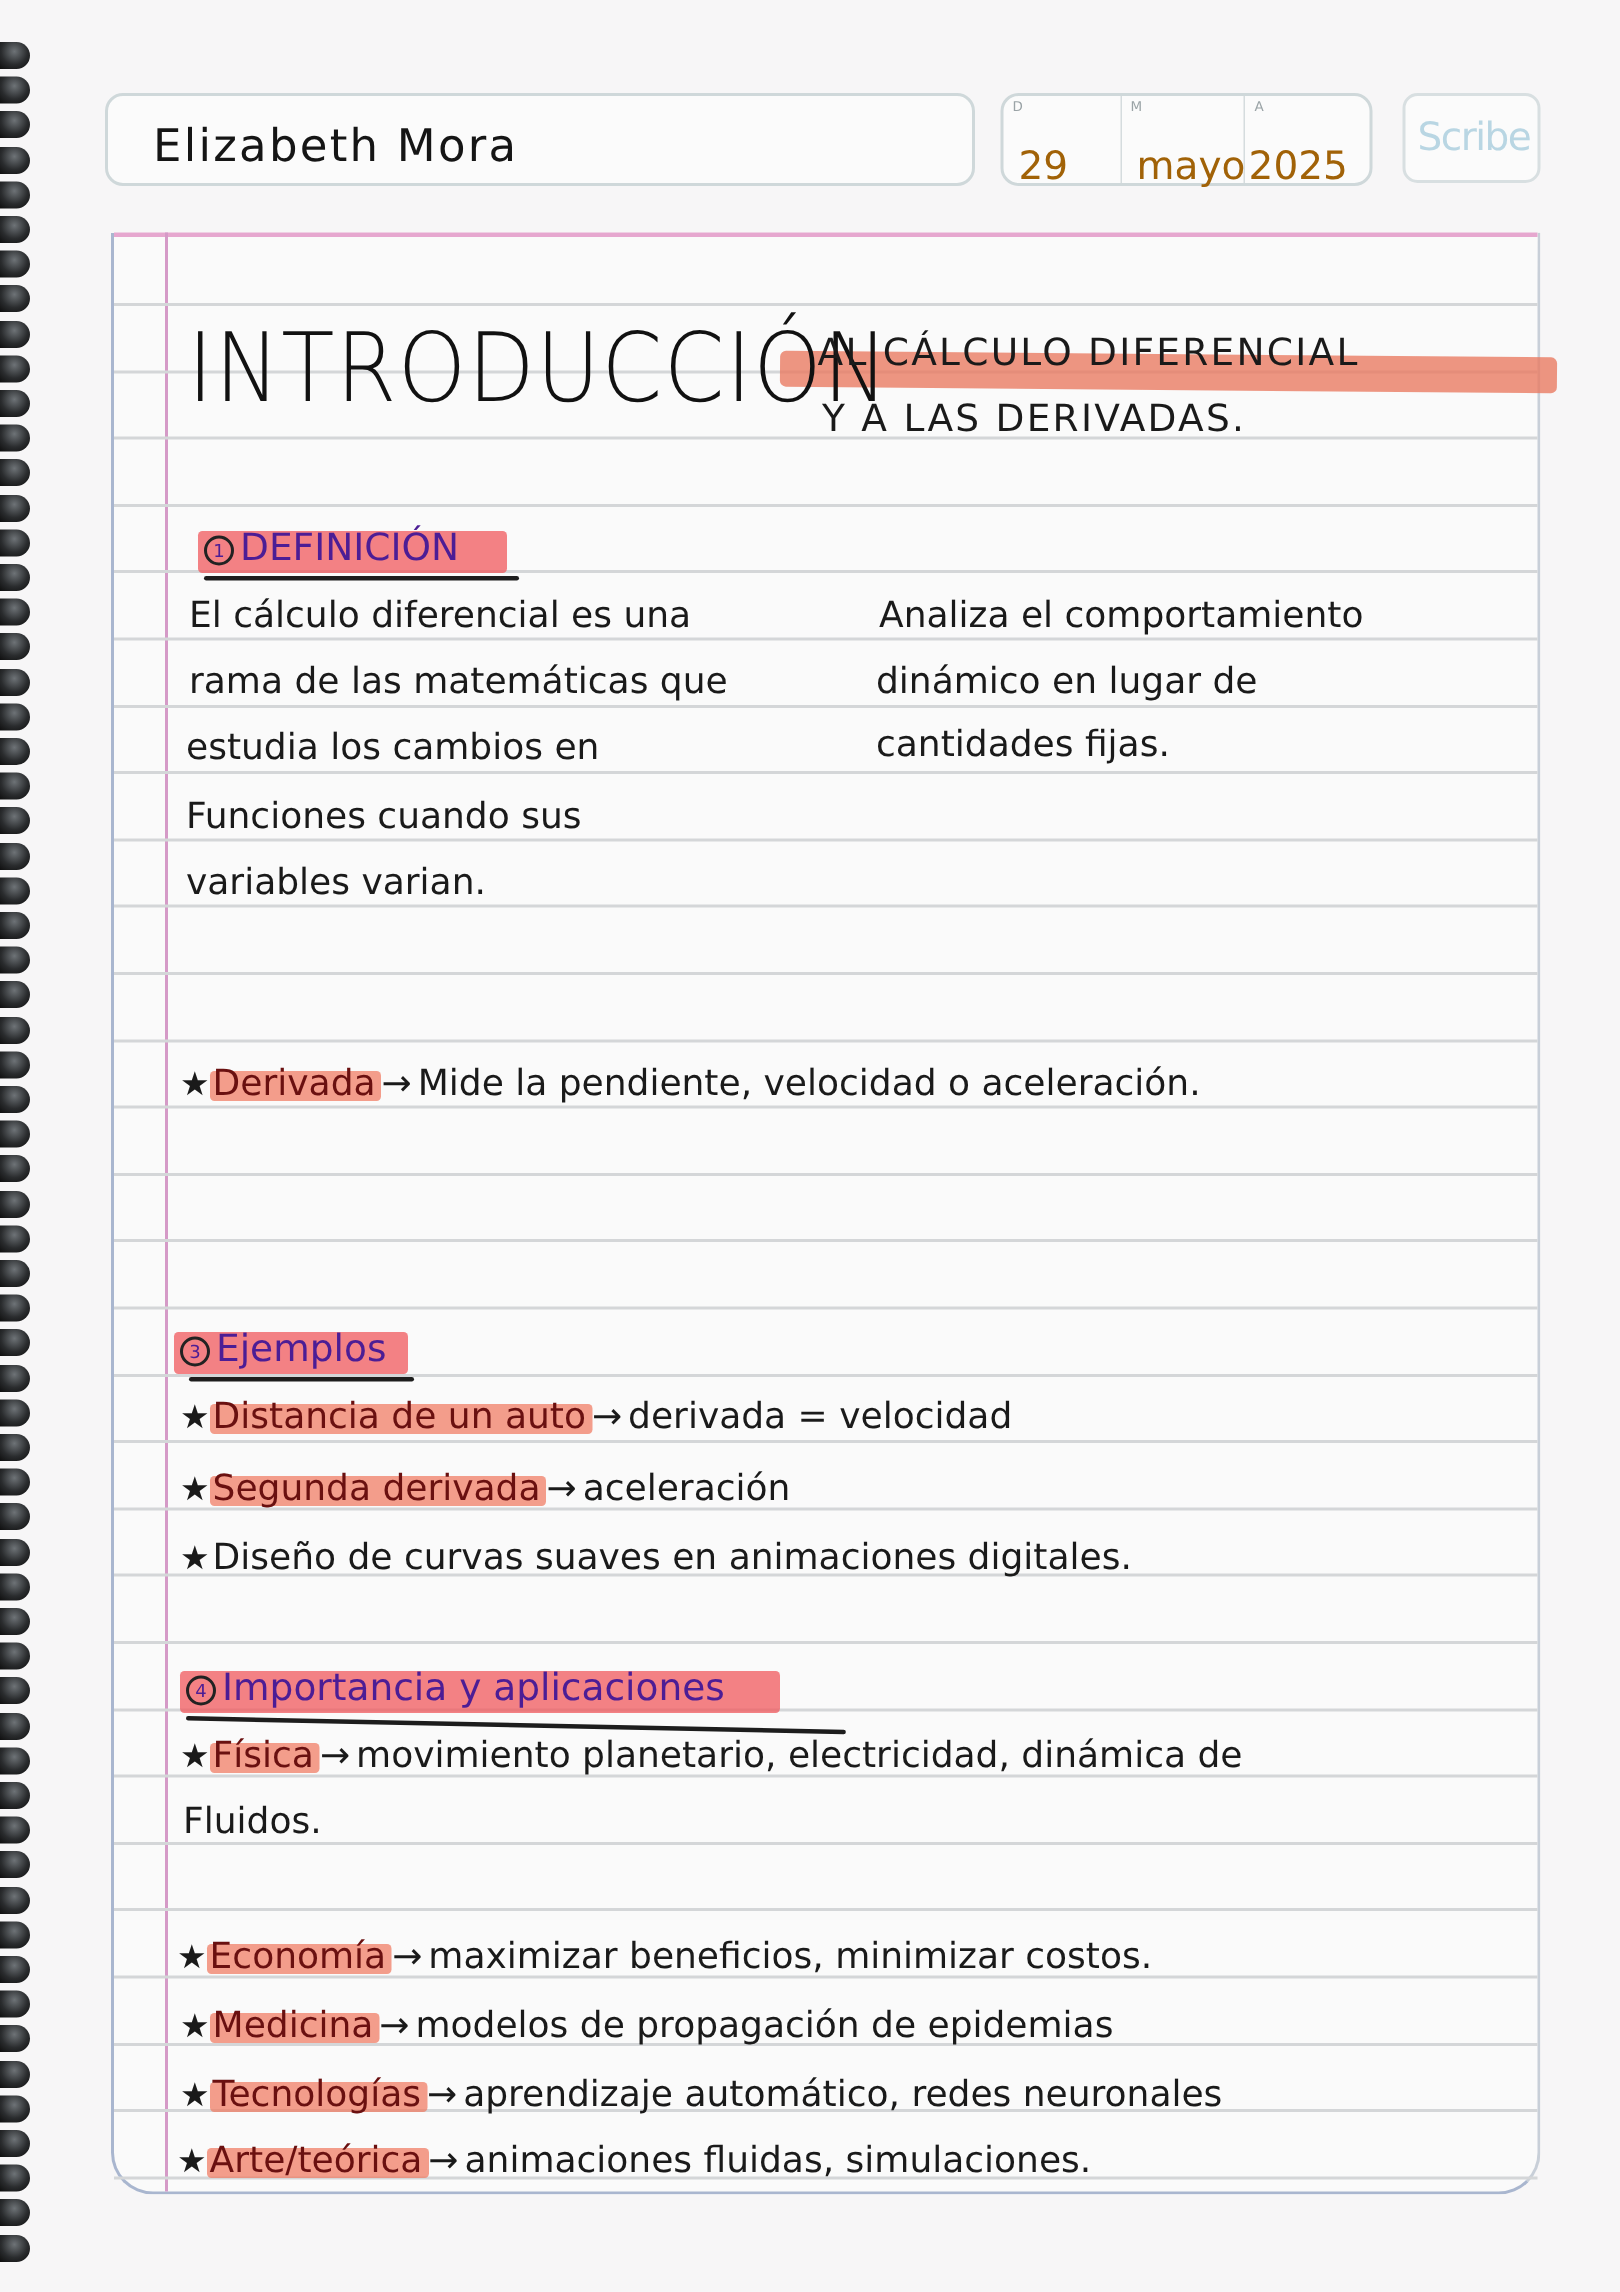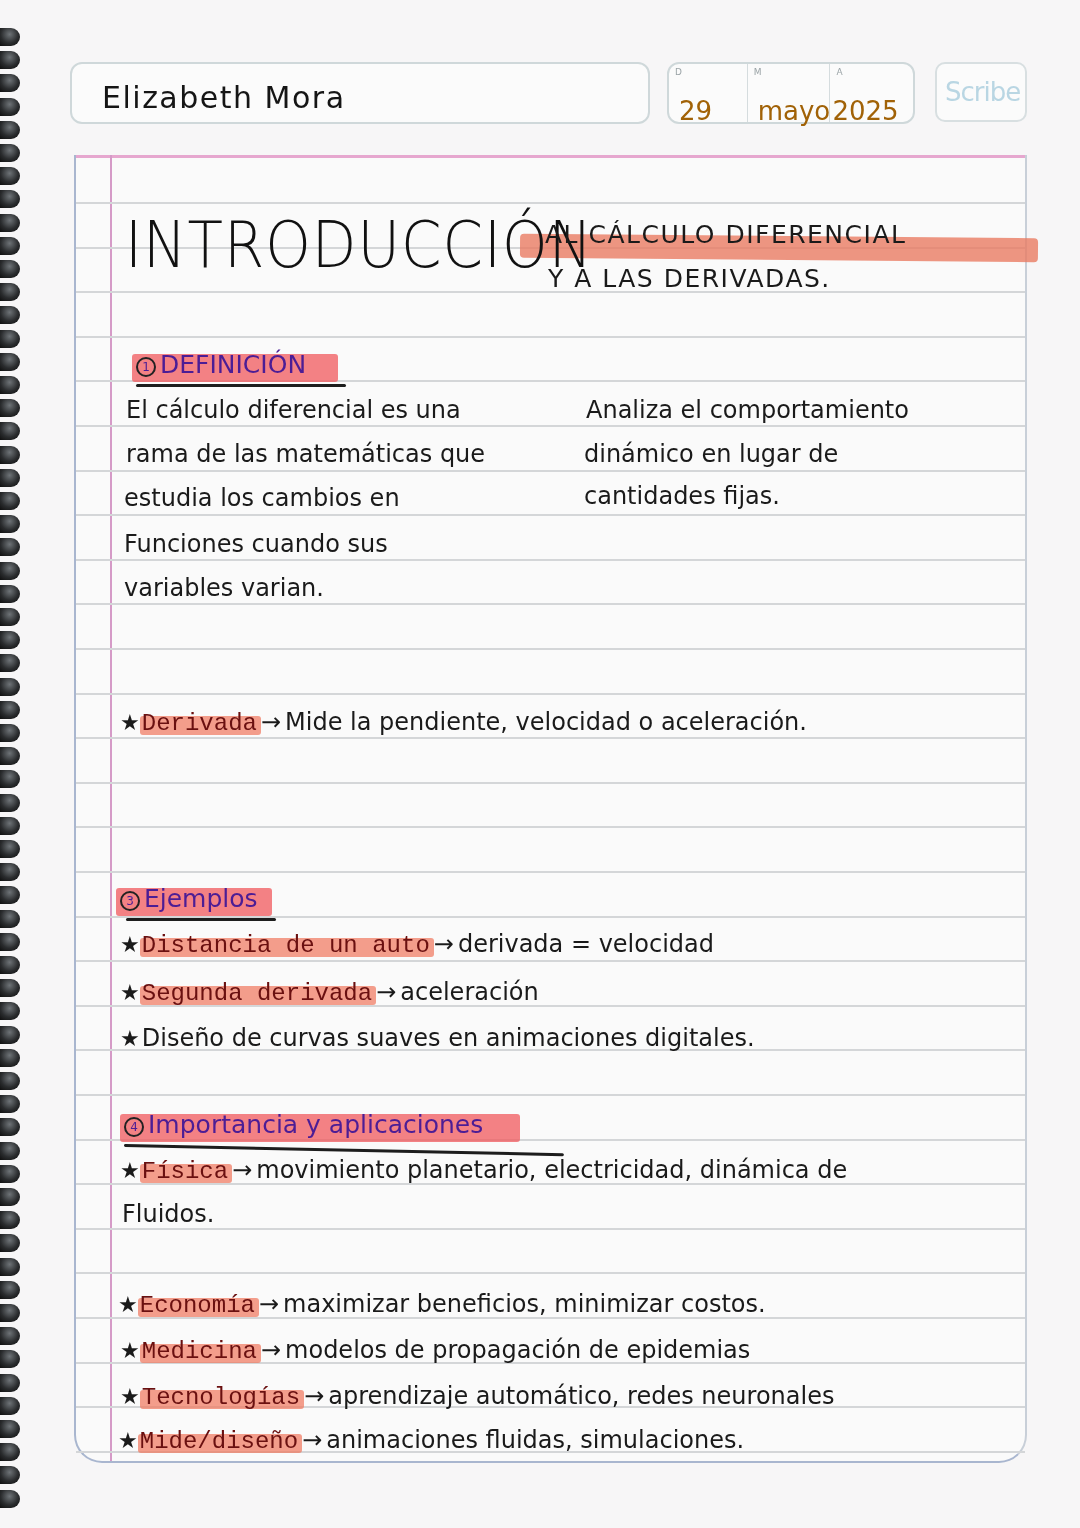--- a/index.html
+++ b/index.html
@@ -48,21 +48,21 @@
   .heading .num { display: inline-block; width: 20px; height: 20px; border: 2px solid #222; border-radius: 50%;
                   font-size: 12px; line-height: 16px; text-align: center; margin-right: 4px; vertical-align: 2px; }
   .heading .ul { position: absolute; left: 0; top: 34px; height: 3px; background: #1d1d1d; border-radius: 2px; }
 
   .line { position: absolute; font-size: 24px; color: #1a1a1a; white-space: nowrap; }
   .line.blue { color: #1d2b8c; font-size: 28px; }
   .star { font-size: 22px; margin-right: 2px; }
   .term { position: relative; color: #6a1010; }
   .term::before { content: ""; position: absolute; left: -2px; right: -4px; top: 6px; bottom: 2px;
                   background: rgba(240,120,95,0.72); border-radius: 3px; z-index: -1; }
-  .term { z-index: 0; font-family: Liberation Mono, monospace; }
+  .term { z-index: 0; }
   .line { z-index: 1; }
   .arrow { margin: 0 4px; }
 </style>
 </head>
 <body>
 
 <div class="spiral" id="spiral">
     <div class="ring" style="top: 28px;"></div>
     <div class="ring" style="top: 51.2px;"></div>
     <div class="ring" style="top: 74.4px;"></div>
@@ -236,15 +236,15 @@
   <div class="line" style="left:118px;top:1290px">
     <span class="star">★</span><span class="term">Economía</span><span class="arrow">→</span><span>maximizar beneficios, minimizar costos.</span>
   </div>
   <div class="line" style="left:120px;top:1336px">
     <span class="star">★</span><span class="term">Medicina</span><span class="arrow">→</span><span>modelos de propagación de epidemias</span>
   </div>
   <div class="line" style="left:120px;top:1382px">
     <span class="star">★</span><span class="term">Tecnologías</span><span class="arrow">→</span><span>aprendizaje automático, redes neuronales</span>
   </div>
   <div class="line" style="left:118px;top:1426px">
-    <span class="star">★</span><span class="term">Mide/diseño</span><span class="arrow">→</span><span>animaciones fluidas, simulaciones.</span>
+    <span class="star">★</span><span class="term">Arte/teórica</span><span class="arrow">→</span><span>animaciones fluidas, simulaciones.</span>
   </div>
 </div>
 
 </body></html>

